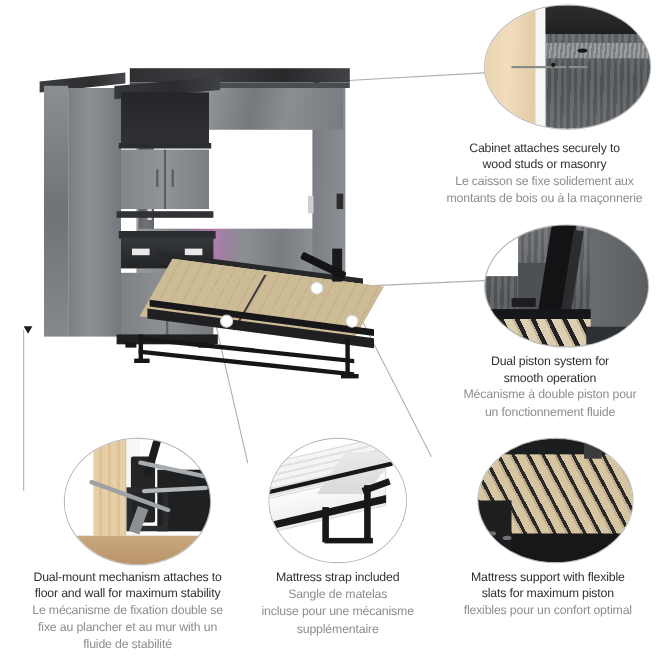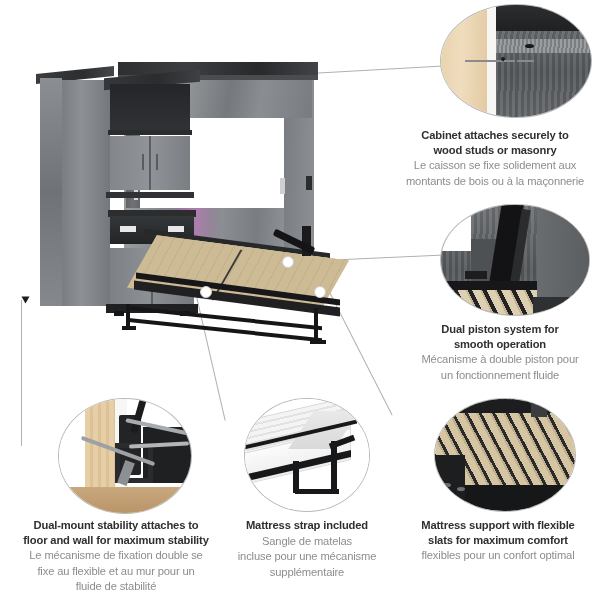--- a/index.html
+++ b/index.html
@@ -13,21 +13,21 @@
   .stage{position:absolute;inset:0;}
 
   
   .abs{position:absolute;}
   .circle{
     position:absolute;border-radius:50%;overflow:hidden;
     border:1px solid #b9b9b9;background:#fff;
   }
   .cap{position:absolute;text-align:center;}
   .cap .en{
-    color:#2f2f2f;font-weight:bold;font-size:11.2px;line-height:14.5px;
+    color:#2f2f2f;font-weight:normal;font-size:11.2px;line-height:14.5px;
     letter-spacing:-.15px;
   }
   .cap .fr{
     color:#8d8d8d;font-weight:normal;font-size:11.2px;line-height:14.5px;
     letter-spacing:-.15px;margin-top:1px;
   }
 
   
   .ln{position:absolute;background:#b0b0b0;transform-origin:0 0;height:1px;}
   .arrow{
@@ -275,24 +275,24 @@
     <div class="abs" style="left:60px;top:16px;width:22px;height:60px;background:#232426;border-radius:2px;"></div>
     <div class="abs" style="left:76px;top:0;width:7px;height:34px;background:#1b1c1e;transform:rotate(16deg);"></div>
     <div class="abs" style="left:84px;top:28px;width:48px;height:56px;background:#1f2022;"></div>
     <div class="abs" style="left:56px;top:44px;width:28px;height:30px;border:5px solid #2a2b2d;background:transparent;"></div>
     <div class="abs" style="left:20px;top:50px;width:78px;height:4px;background:#9ea1a3;transform:rotate(20deg);border-radius:2px;"></div>
     <div class="abs" style="left:62px;top:62px;width:10px;height:24px;background:#8d9092;transform:rotate(20deg);"></div>
     <div class="abs" style="left:66px;top:26px;width:66px;height:4px;background:#a9acae;transform:rotate(12deg);border-radius:2px;"></div>
     <div class="abs" style="left:70px;top:44px;width:60px;height:4px;background:#b3b6b8;transform:rotate(-3deg);border-radius:2px;"></div>
   </div>
   <div class="cap" style="left:2px;top:518px;width:228px;">
-    <div class="en">Dual-mount stability attaches to</div>
+    <div class="en">Dual-mount mechanism attaches to</div>
     <div class="en">floor and wall for maximum stability</div>
     <div class="fr">Le mécanisme de fixation double se</div>
-    <div class="fr">fixe au flexible et au mur pour un</div>
+    <div class="fr">fixe au plancher et au mur with un</div>
     <div class="fr">fluide de stabilité</div>
   </div>
 
   <div class="circle" style="left:244px;top:398px;width:124px;height:112px;">
     <div class="abs" style="left:0;top:0;width:100%;height:100%;background:#ffffff;"></div>
     <div class="abs" style="left:-6px;top:10px;width:110px;height:34px;
         background:repeating-linear-gradient(180deg,#f4f4f4 0 4px,#e2e2e2 4px 6px);
         transform:skewY(-13deg);border:1px solid #d8d8d8;"></div>
     <div class="abs" style="left:-6px;top:42px;width:110px;height:30px;
         background:linear-gradient(180deg,#fbfbfb,#ededed);transform:skewY(-13deg);
@@ -317,17 +317,17 @@
     <div class="abs slatsTex" style="left:-14px;top:-10px;width:180px;height:140px;"></div>
     <div class="abs" style="left:0;top:0;width:140px;height:14px;background:#1c1d1f;"></div>
     <div class="abs" style="left:0;top:86px;width:140px;height:26px;background:#161719;"></div>
     <div class="abs" style="left:0;top:56px;width:30px;height:56px;background:#1d1e20;"></div>
     <div class="abs" style="left:8px;top:84px;width:8px;height:4px;border-radius:50%;background:#6e7173;"></div>
     <div class="abs" style="left:22px;top:88px;width:8px;height:4px;border-radius:50%;background:#6e7173;"></div>
     <div class="abs" style="left:96px;top:0;width:16px;height:18px;background:#3a3c3e;"></div>
   </div>
   <div class="cap" style="left:396px;top:518px;width:204px;">
     <div class="en">Mattress support with flexible</div>
-    <div class="en">slats for maximum comfort</div>
+    <div class="en">slats for maximum piston</div>
     <div class="fr">flexibles pour un confort optimal</div>
   </div>
 
 </div>
 
 </body></html>

